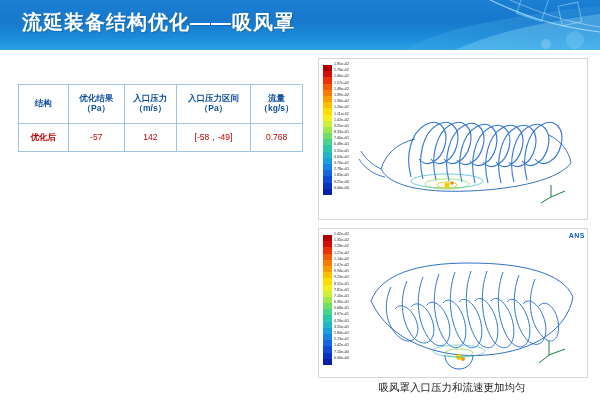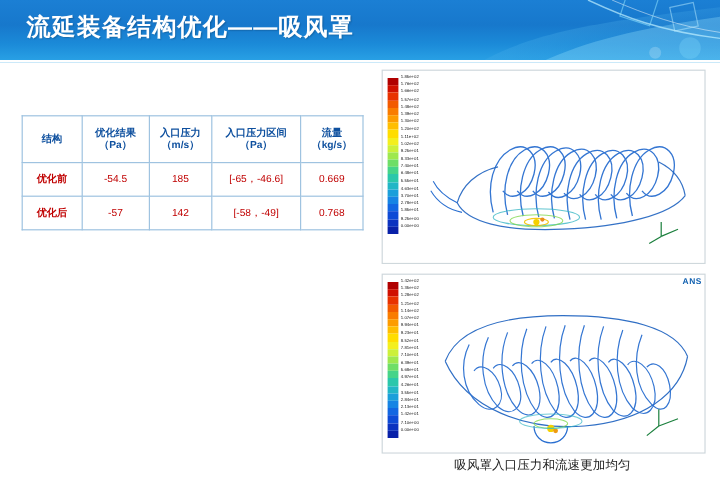--- a/index.html
+++ b/index.html
@@ -57,21 +57,20 @@
   .table-wrap {
     position: absolute;
     left: 18px;
     top: 84px;
     width: 285px;
   }
   table.data {
     border-collapse: collapse;
     width: 285px;
     table-layout: fixed;
-    margin-top: 12px;
   }
   table.data th, table.data td {
     border: 1px solid #9fc3e0;
     text-align: center;
     vertical-align: middle;
     font-size: 8.5px;
     line-height: 1.15;
     padding: 2px 1px;
   }
   table.data thead th {
@@ -239,27 +238,20 @@
             <span>入口压力区间</span>
             <span class="unit">（Pa）</span>
           </th>
           <th>
             <span>流量</span>
             <span class="unit">（kg/s）</span>
           </th>
         </tr>
       </thead>
       <tbody>
-        <tr>
-          <td class="first-col">优化前</td>
-          <td>-54.5</td>
-          <td>185</td>
-          <td>[-65，-46.6]</td>
-          <td>0.669</td>
-        </tr>
         <tr>
           <td class="first-col">优化后</td>
           <td>-57</td>
           <td>142</td>
           <td>[-58，-49]</td>
           <td>0.768</td>
         </tr>
       </tbody>
     </table>
   </div>

